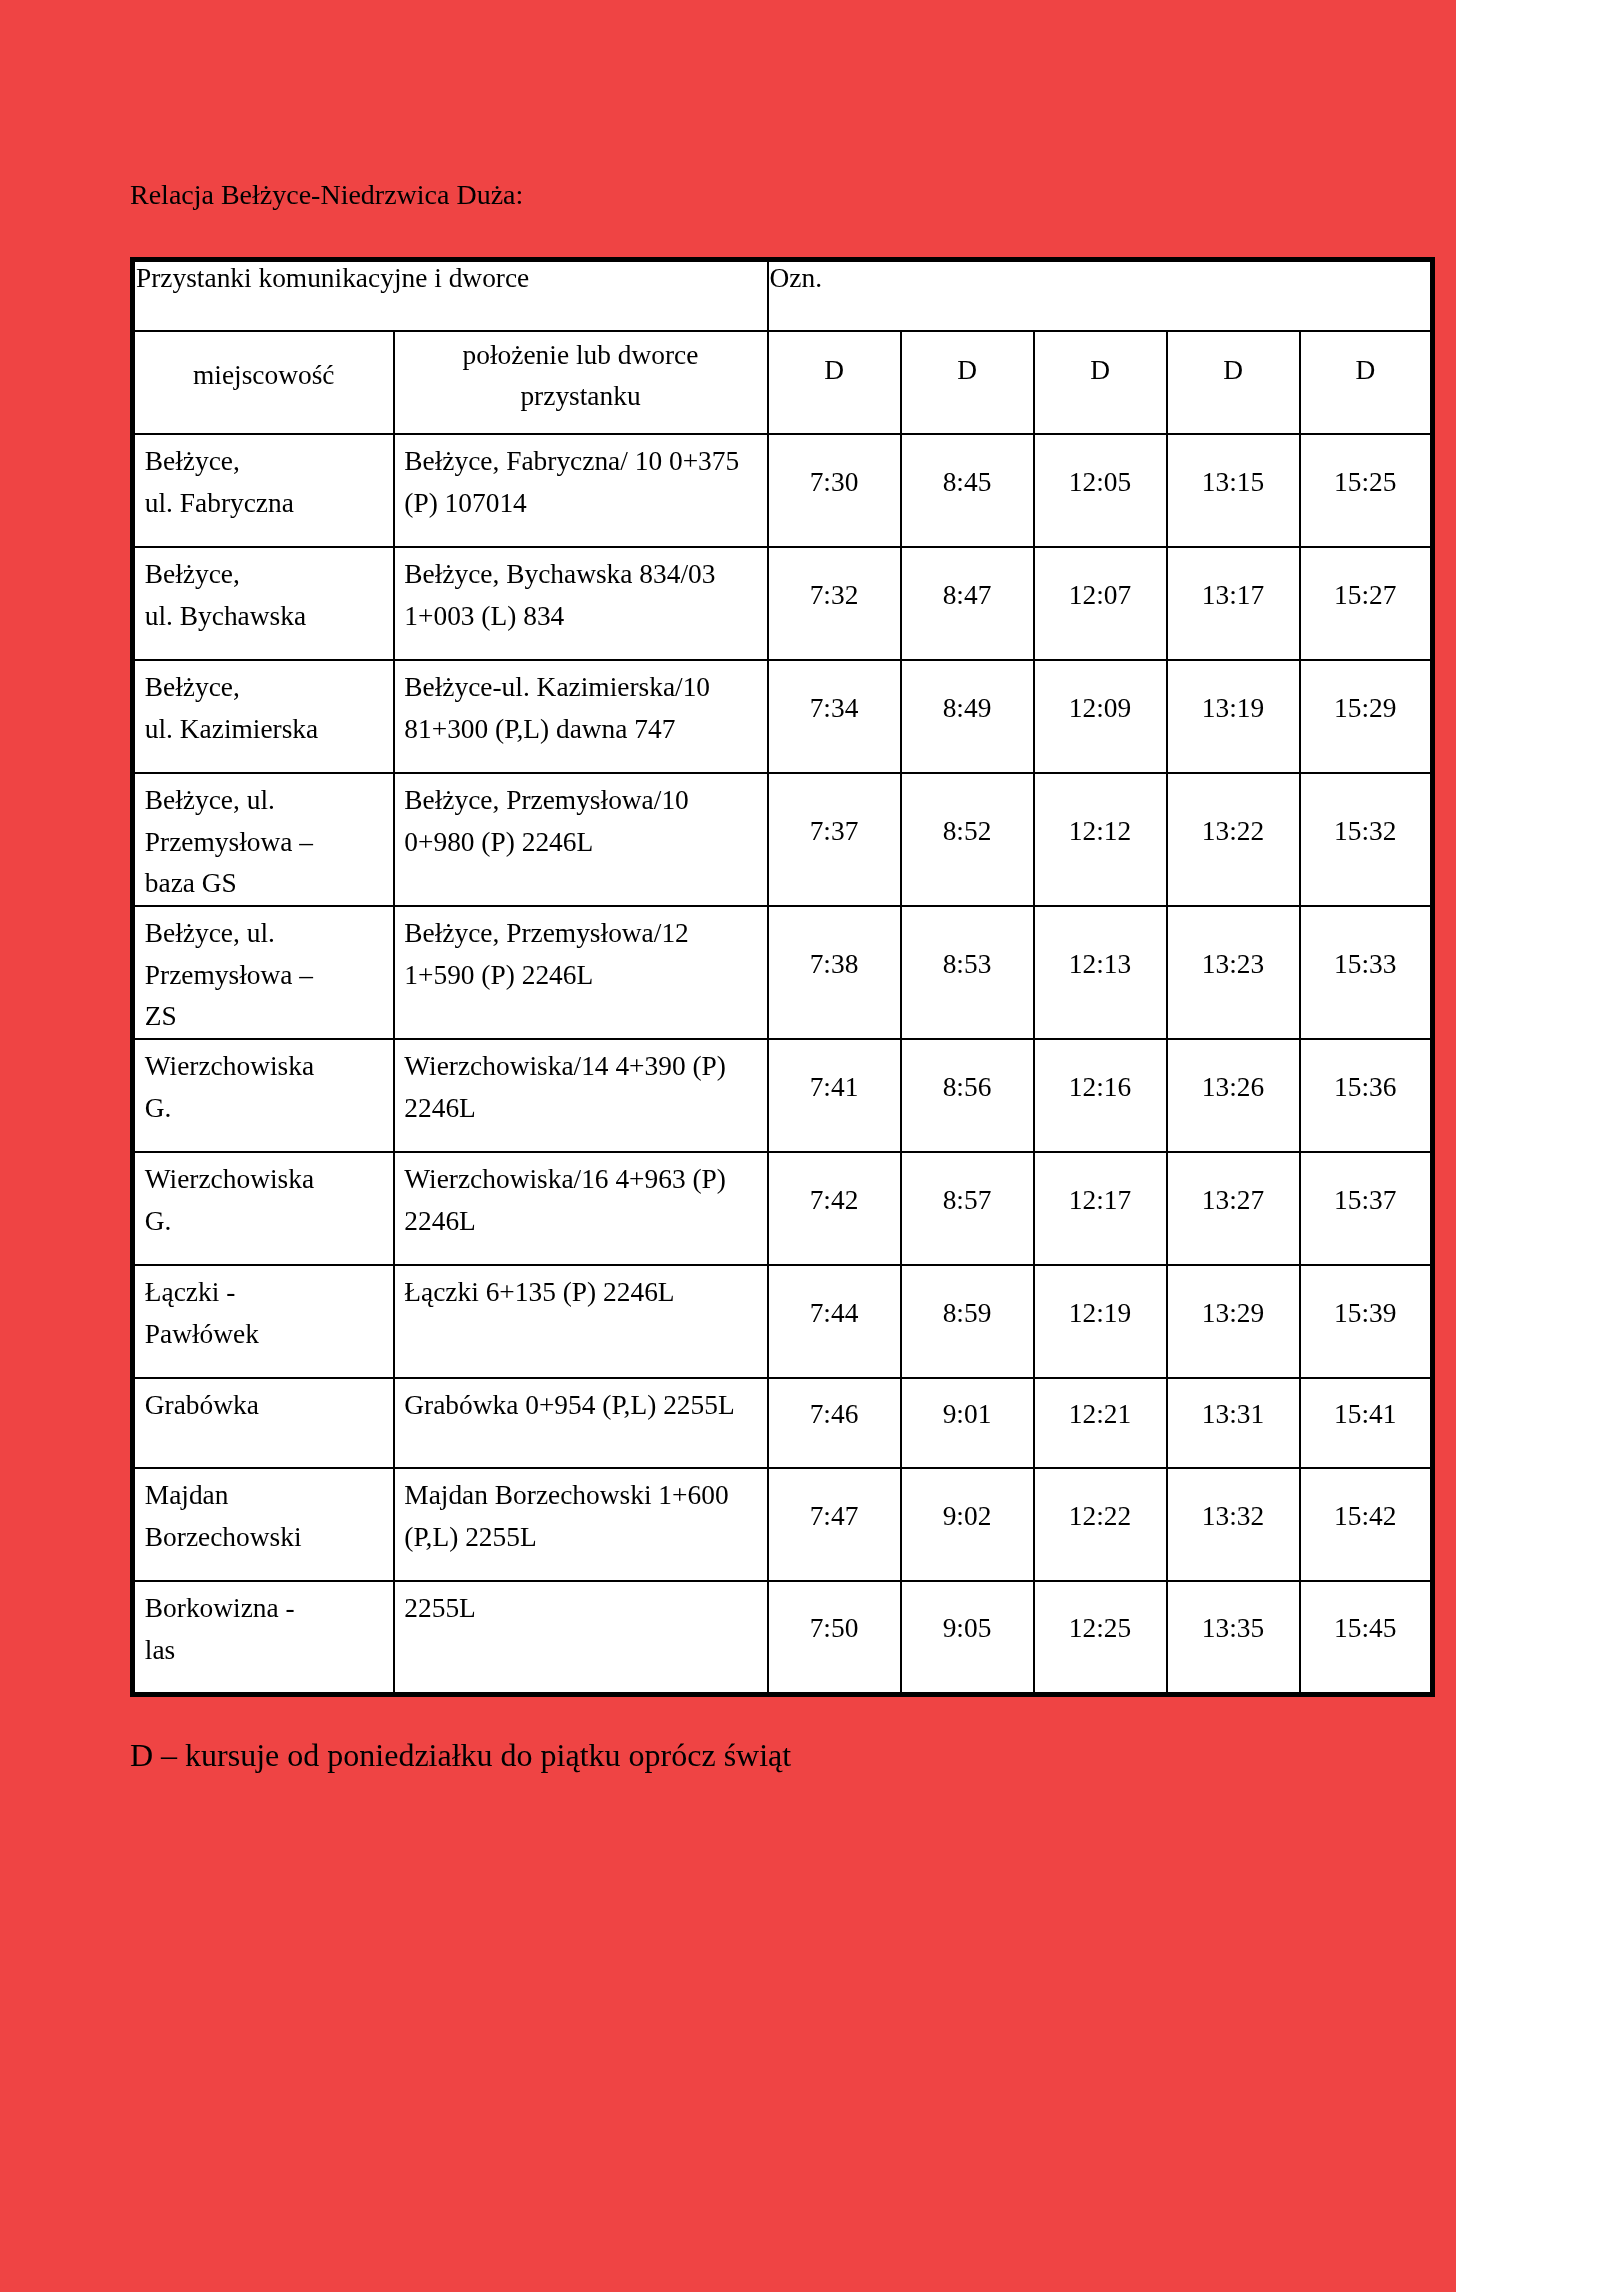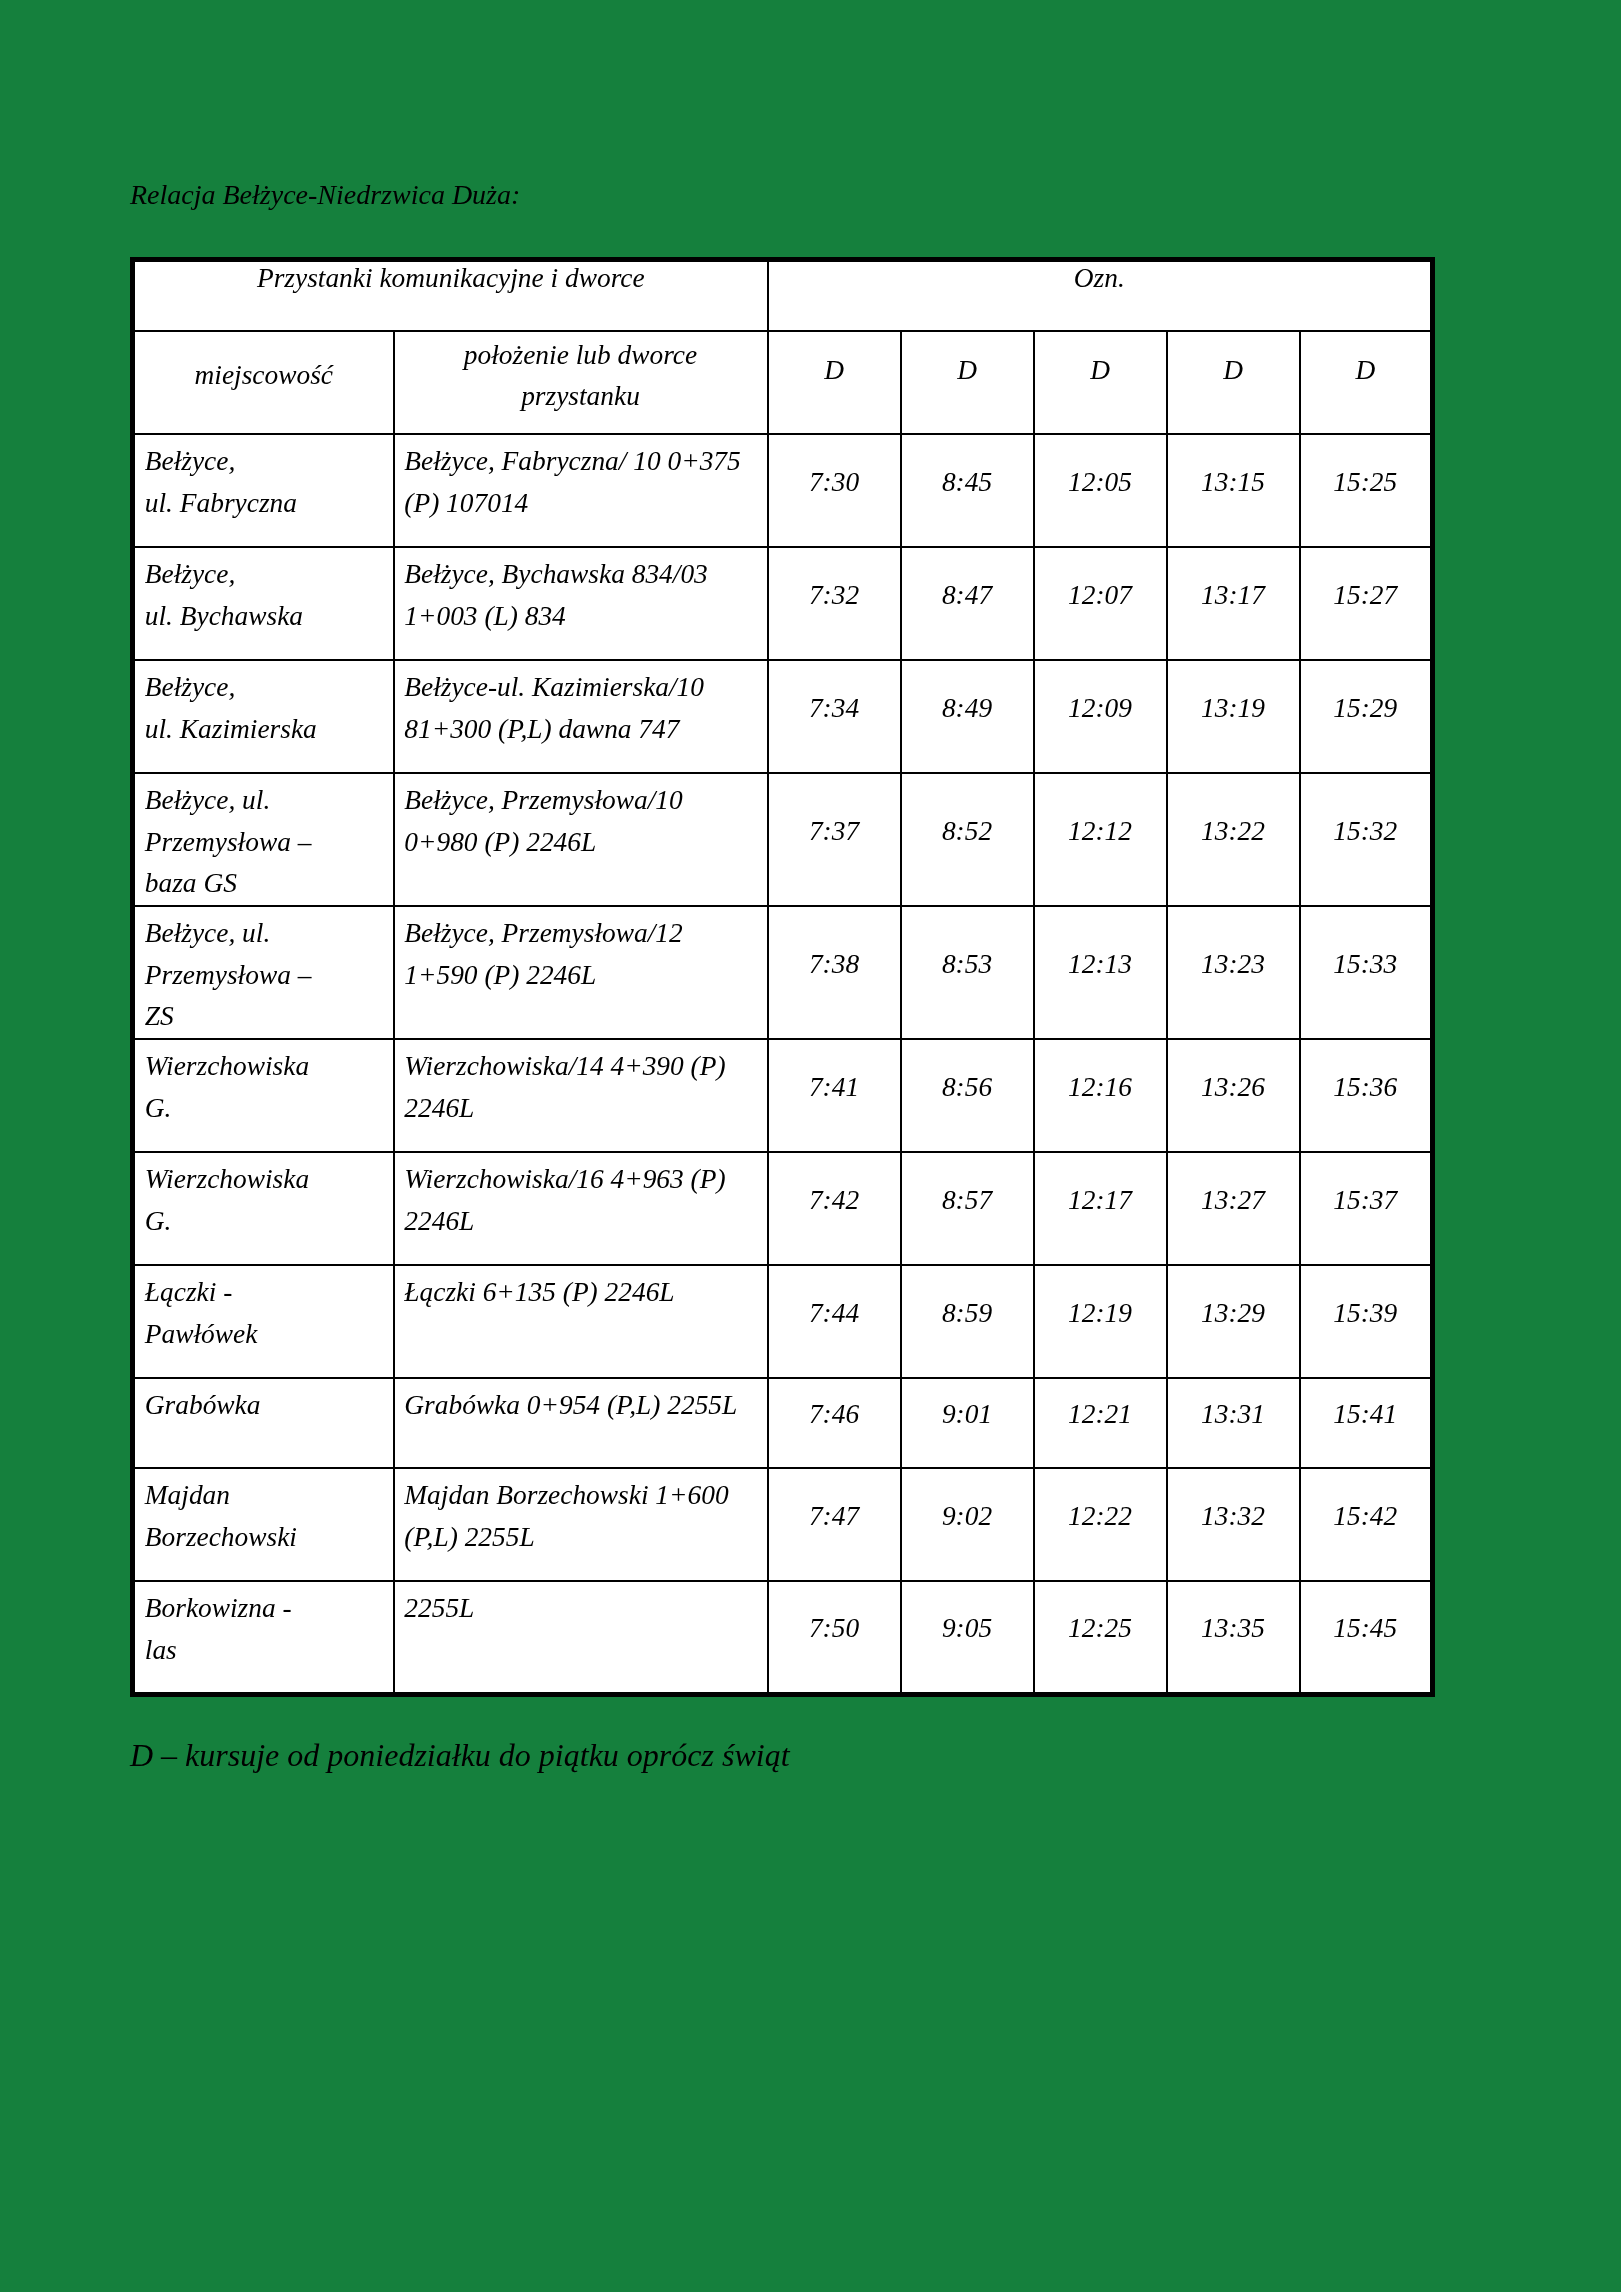--- a/index.html
+++ b/index.html
@@ -2,26 +2,25 @@
 <html><head>
 <meta charset="utf-8">
 <style>
   html, body {
     margin: 0;
     padding: 0;
     background: #ffffff;
   }
   .page {
     position: relative;
-    width: 1621px;
+    width: 1456px;
     height: 2293px;
-    background: #15803d;
+    background: #ef4444;
     font-family: "Liberation Serif", "DejaVu Serif", serif;
     color: #000000;
-    font-style: italic;
   }
   .doc-title {
     position: absolute;
     left: 130px;
     top: 178px;
     font-size: 28px;
     line-height: 1.2;
     white-space: nowrap;
   }
   table.timetable {
@@ -35,21 +34,21 @@
   }
   table.timetable td {
     border: 2px solid #000;
     font-size: 27.4px;
     overflow: hidden;
     background: #ffffff;
   }
   
   td.group-left, td.group-right {
     border-bottom: 4.9px solid #000;
-    text-align: center;
+    text-align: left;
     vertical-align: middle;
     padding-bottom: 36px;
   }
   td.group-right { border-left: 4.9px solid #000; }
   
   td.col-name, td.col-loc {
     text-align: center;
     vertical-align: middle;
     line-height: 1.5;
     padding: 0 5.9px 13.7px 5.9px;

